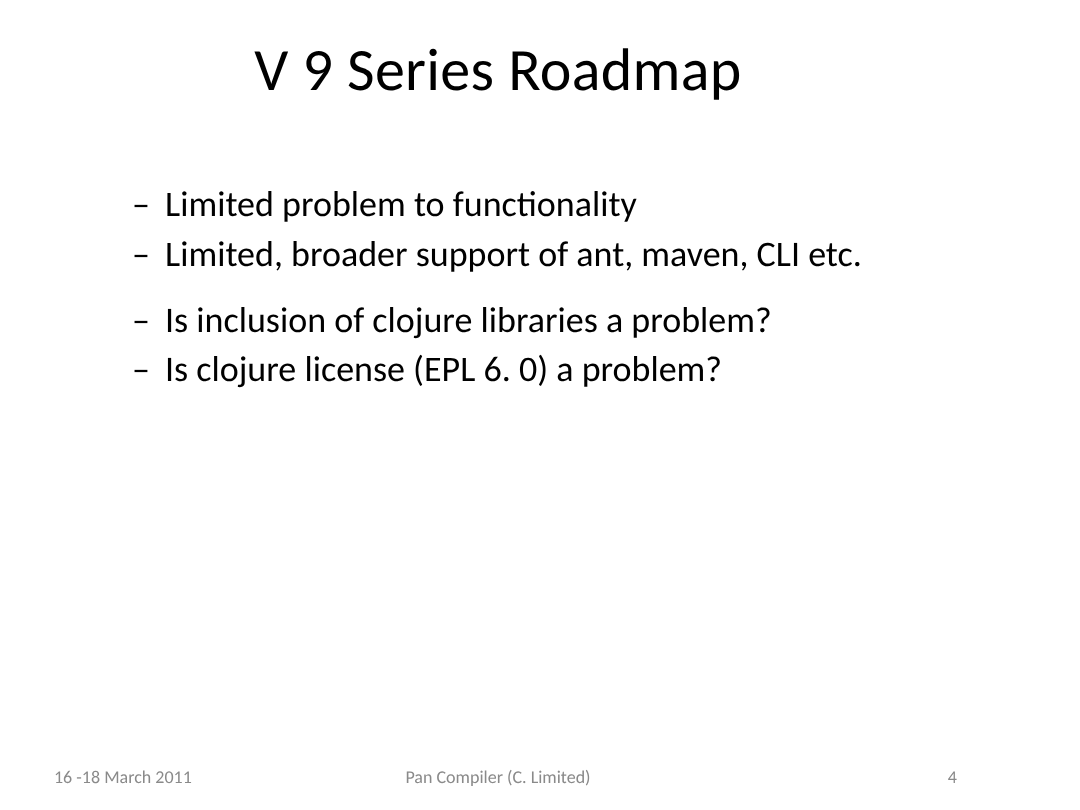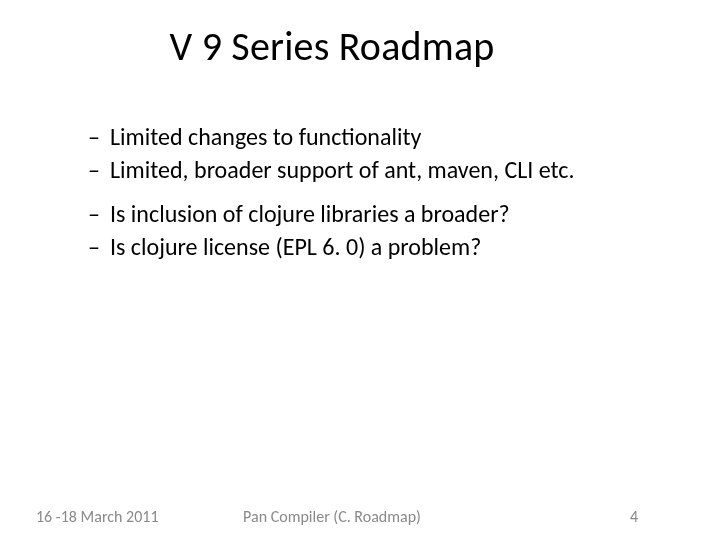--- a/index.html
+++ b/index.html
@@ -63,21 +63,21 @@
     left: 52px;
     top: 0;
     font-size: 24px;
   }
   .footer {
     position: absolute;
     bottom: 14px;
     left: 0;
     width: 100%;
     height: 20px;
-    font-size: 16px;
+    font-size: 12px;
     color: #8a8a8a;
   }
   .footer-left {
     position: absolute;
     left: 36px;
     bottom: 0;
   }
   .footer-center {
     position: absolute;
     left: 0;
@@ -94,30 +94,30 @@
 </head>
 <body>
 
 <div class="slide">
 
   <div class="title">V 9 Series Roadmap</div>
 
   <div class="body">
 
     <div class="subgroup">
-      <div class="lvl2">Limited changes to functionality</div>
+      <div class="lvl2">Limited problem to functionality</div>
       <div class="lvl2">Limited, broader support of ant, maven, CLI etc.</div>
     </div>
 
     <div class="subgroup">
-      <div class="lvl2">Is inclusion of clojure libraries a broader?</div>
+      <div class="lvl2">Is inclusion of clojure libraries a problem?</div>
       <div class="lvl2">Is clojure license (EPL 6. 0) a problem?</div>
     </div>
 
   </div>
 
   <div class="footer">
     <div class="footer-left">16 -18 March 2011</div>
-    <div class="footer-center">Pan Compiler (C. Roadmap)</div>
+    <div class="footer-center">Pan Compiler (C. Limited)</div>
     <div class="footer-right">4</div>
   </div>
 
 </div>
 
 </body></html>

